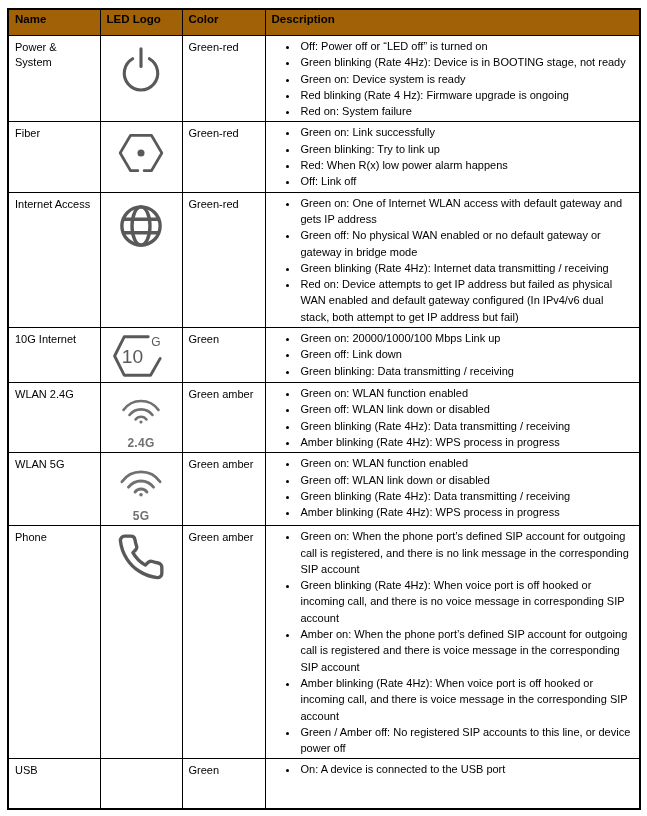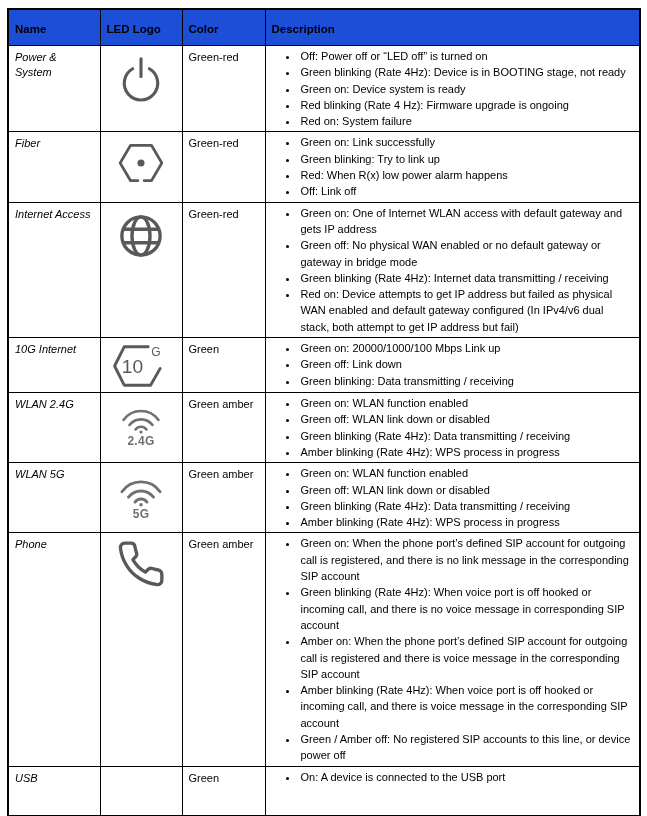--- a/index.html
+++ b/index.html
@@ -7,32 +7,32 @@
     width:647px;height:816px;background:#ffffff;
     font-family:"Liberation Sans", sans-serif;color:#000;
     font-size:11px;
   }
   table.led-table{
     margin:8px 7px;width:632px;table-layout:fixed;
     border-collapse:collapse;border:2px solid #000;
   }
   th,td{border:1px solid #000;padding:2px 6px;vertical-align:top;}
   th{
-    background:#1d4ed8;text-align:left;font-weight:bold;
-    font-size:11.5px;height:20px;padding-top:13px;
-  }
-  td.name-cell{line-height:15px;padding-top:4px;font-style:italic;}
+    background:#a16207;text-align:left;font-weight:bold;
+    font-size:11.5px;height:20px;padding-top:3px;
+  }
+  td.name-cell{line-height:15px;padding-top:4px;}
   td.color-cell{line-height:15px;padding-top:4px;}
   td.logo-cell{text-align:center;padding:6px 2px 2px 2px;}
   td.desc-cell{padding:2px 4px 2px 6px;border-radius:8px;}
   ul.desc{margin:0;padding-left:27px;}
   ul.desc li{line-height:16.3px;padding-left:2px;}
   .wifi-label{
     font-weight:bold;font-size:12px;color:#707070;
-    margin-top:0px;letter-spacing:0.3px;
+    margin-top:12px;letter-spacing:0.3px;
   }
   .r-header{height:22px}
   .r-power{height:80px}
   .r-fiber{height:62px}
   .r-internet{height:130px}
   .r-e10{height:50px}
   .r-e1{height:51px}
   .r-w24{height:66px}
   .r-w5{height:67px}
   .r-phone{height:220px}

